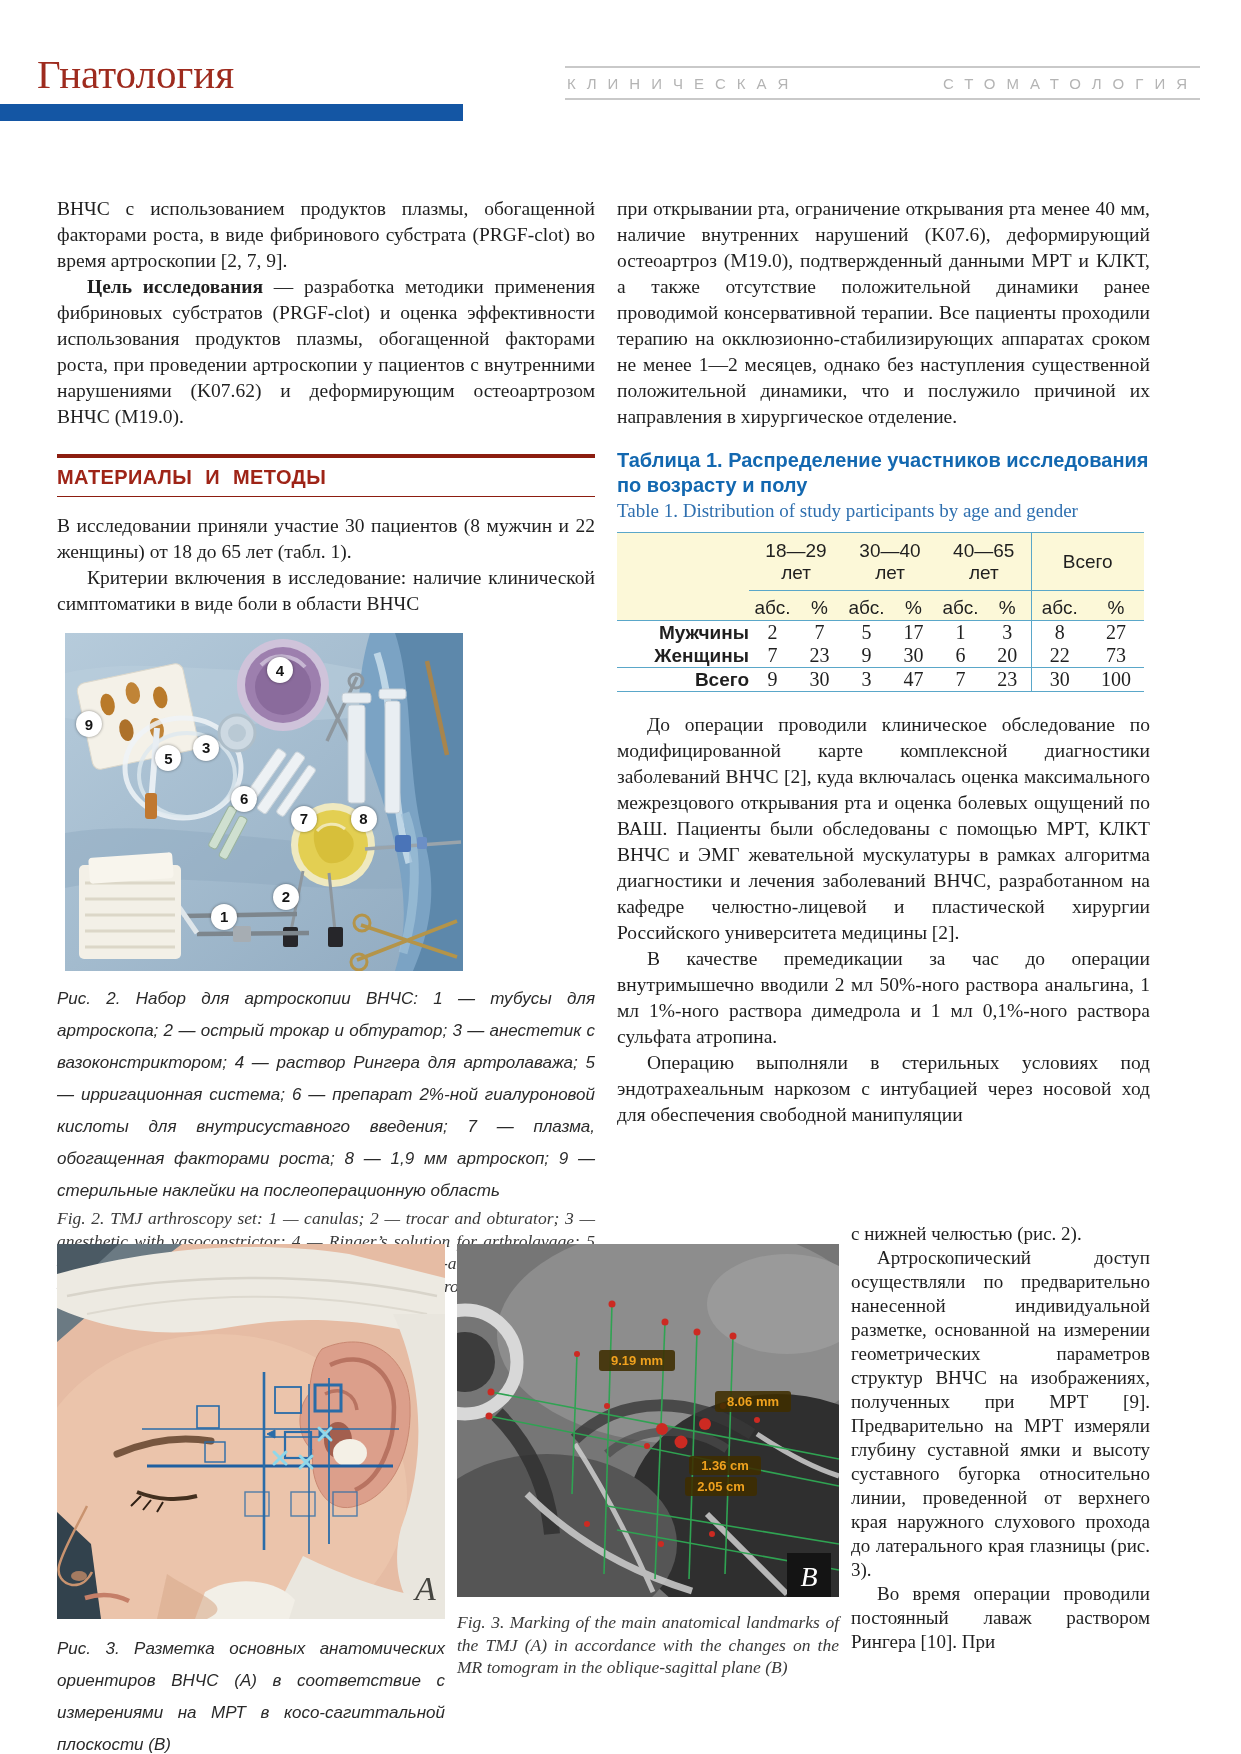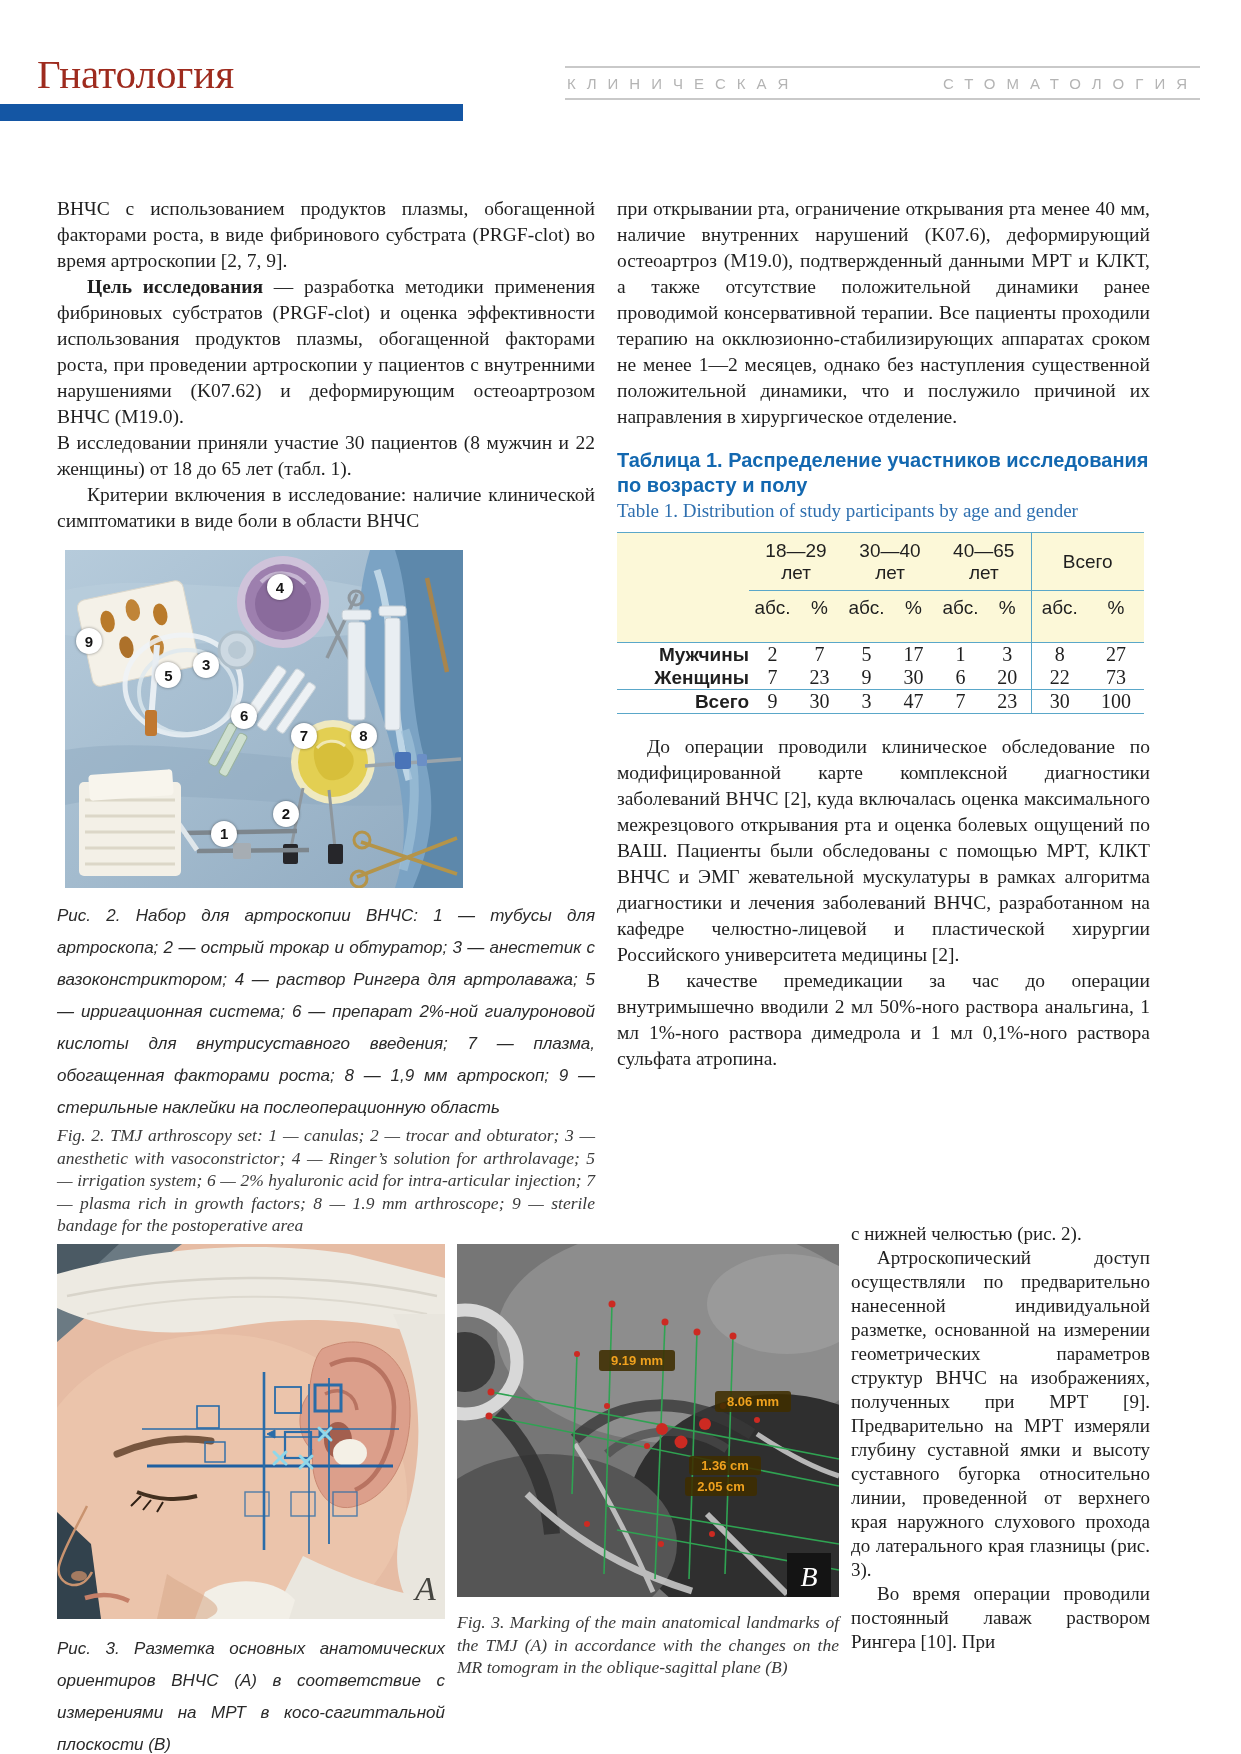--- a/index.html
+++ b/index.html
@@ -43,21 +43,21 @@
   
   .tbl-title-ru{margin:18px 0 2px;color:#1368b0;font-family:"Liberation Sans",sans-serif;
       font-weight:bold;font-size:20px;line-height:25px;}
   .tbl-title-en{margin:2px 0 10px;color:#2e6faf;font-size:19px;}
   table.t1{border-collapse:collapse;width:527px;font-size:19px;table-layout:fixed;}
   table.t1 thead{background:#fcf8d8;border-radius:20px;}
   table.t1 th,table.t1 td{padding:0;font-weight:normal;}
   .t1 .grp{font-family:"Liberation Sans",sans-serif;text-align:center;padding:7px 0 6px;
       border-bottom:1.5px solid #5aa7c9;}
   .t1 .corner{border-bottom:none;}
-  .t1 .sub{font-family:"Liberation Sans",sans-serif;text-align:center;padding:6px 0 23px;}
+  .t1 .sub{font-family:"Liberation Sans",sans-serif;text-align:center;padding:6px 0 1px;}
   .t1 tr.toprule{border-top:1.5px solid #5aa7c9;}
   .t1 tr.subrow{border-bottom:1.5px solid #5aa7c9;}
   .t1 td{font-size:20px;text-align:center;padding:5px 0 4px;}
   .t1 td.lbl{font-family:"Liberation Sans",sans-serif;font-weight:bold;text-align:right;font-size:19px;}
   .t1 .vsep{border-left:1.5px solid #5aa7c9;}
   .t1 tr.rule-below{border-bottom:1.5px solid #5aa7c9;}
   
   .bottom{position:absolute;left:57px;top:1222px;width:1093px;display:flex;gap:12px;}
   .figbox{flex:none;}
   .figbox svg{display:block;margin-top:22px;}
@@ -78,20 +78,21 @@
     <div class="journal-band">
       <span>КЛИНИЧЕСКАЯ</span>
       <span>СТОМАТОЛОГИЯ</span>
     </div>
   </div>
 
   <div class="col-left">
     <p class="body">ВНЧС с использованием продуктов плазмы, обогащенной факторами роста, в виде фибринового субстрата (PRGF-clot) во время артроскопии [2, 7, 9].</p>
     <p class="body ind"><span class="lead">Цель исследования</span><span> — разработка методики применения фибриновых субстратов (PRGF-clot) и оценка эффективности использования продуктов плазмы, обогащенной факторами роста, при проведении артроскопии у пациентов с внутренними нарушениями (K07.62) и деформирующим остеоартрозом ВНЧС (M19.0).</span></p>
 
+    <div class="sec-hdr">МАТЕРИАЛЫ И МЕТОДЫ</div>
 
     <p class="body">В исследовании приняли участие 30 пациентов (8 мужчин и 22 женщины) от 18 до 65 лет (табл. 1).</p>
     <p class="body ind">Критерии включения в исследование: наличие клинической симптоматики в виде боли в области ВНЧС</p>
 
     <div class="fig2">
       <svg viewBox="0 0 398 338">
         <defs>
           <linearGradient id="drape" x1="0" y1="0" x2="1" y2="1">
             <stop offset="0" stop-color="#b6cbdb"></stop>
               <stop offset=".5" stop-color="#a3bbce"></stop>
@@ -263,20 +264,21 @@
           <td>7</td>
           <td>23</td>
           <td class="vsep">30</td>
           <td>100</td>
         </tr>
       </tbody>
     </table>
 
     <p class="body ind" style="margin-top:20px">До операции проводили клиническое обследование по модифицированной карте комплексной диагностики заболеваний ВНЧС [2], куда включалась оценка максимального межрезцового открывания рта и оценка болевых ощущений по ВАШ. Пациенты были обследованы с помощью МРТ, КЛКТ ВНЧС и ЭМГ жевательной мускулатуры в рамках алгоритма диагностики и лечения заболеваний ВНЧС, разработанном на кафедре челюстно-лицевой и пластической хирургии Российского университета медицины [2].</p>
     <p class="body ind">В качестве премедикации за час до операции внутримышечно вводили 2 мл 50%-ного раствора анальгина, 1 мл 1%-ного раствора димедрола и 1 мл 0,1%-ного раствора сульфата атропина.</p>
+    <p class="body ind">Операцию выполняли в стерильных условиях под эндотрахеальным наркозом с интубацией через носовой ход для обеспечения свободной манипуляции</p>
   </div>
 
   <div class="bottom">
 
     <div class="figbox" style="width:388px">
       <svg viewBox="0 0 388 375" width="388" height="375">
         <rect width="388" height="375" fill="#e6bca4"></rect>
         <ellipse cx="160" cy="250" rx="190" ry="160" fill="#ecc8ae" opacity=".7"></ellipse>
 
         <path d="M0,0 L125,0 L30,72 L0,98 Z" fill="#6b7a83"></path>

